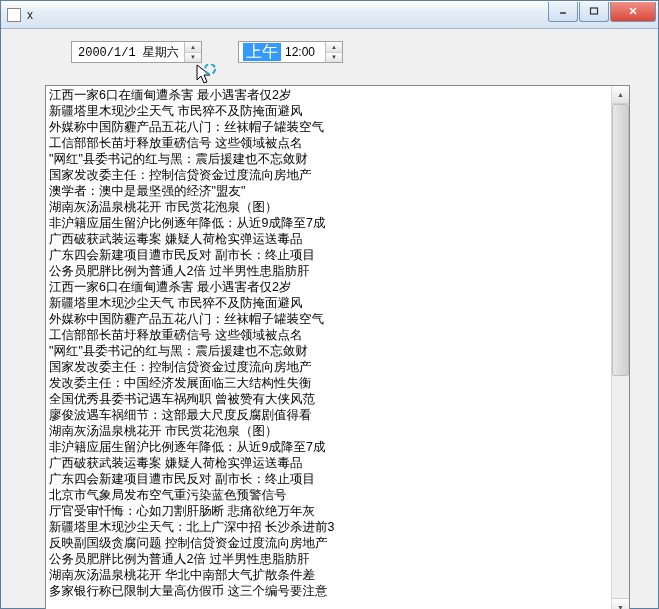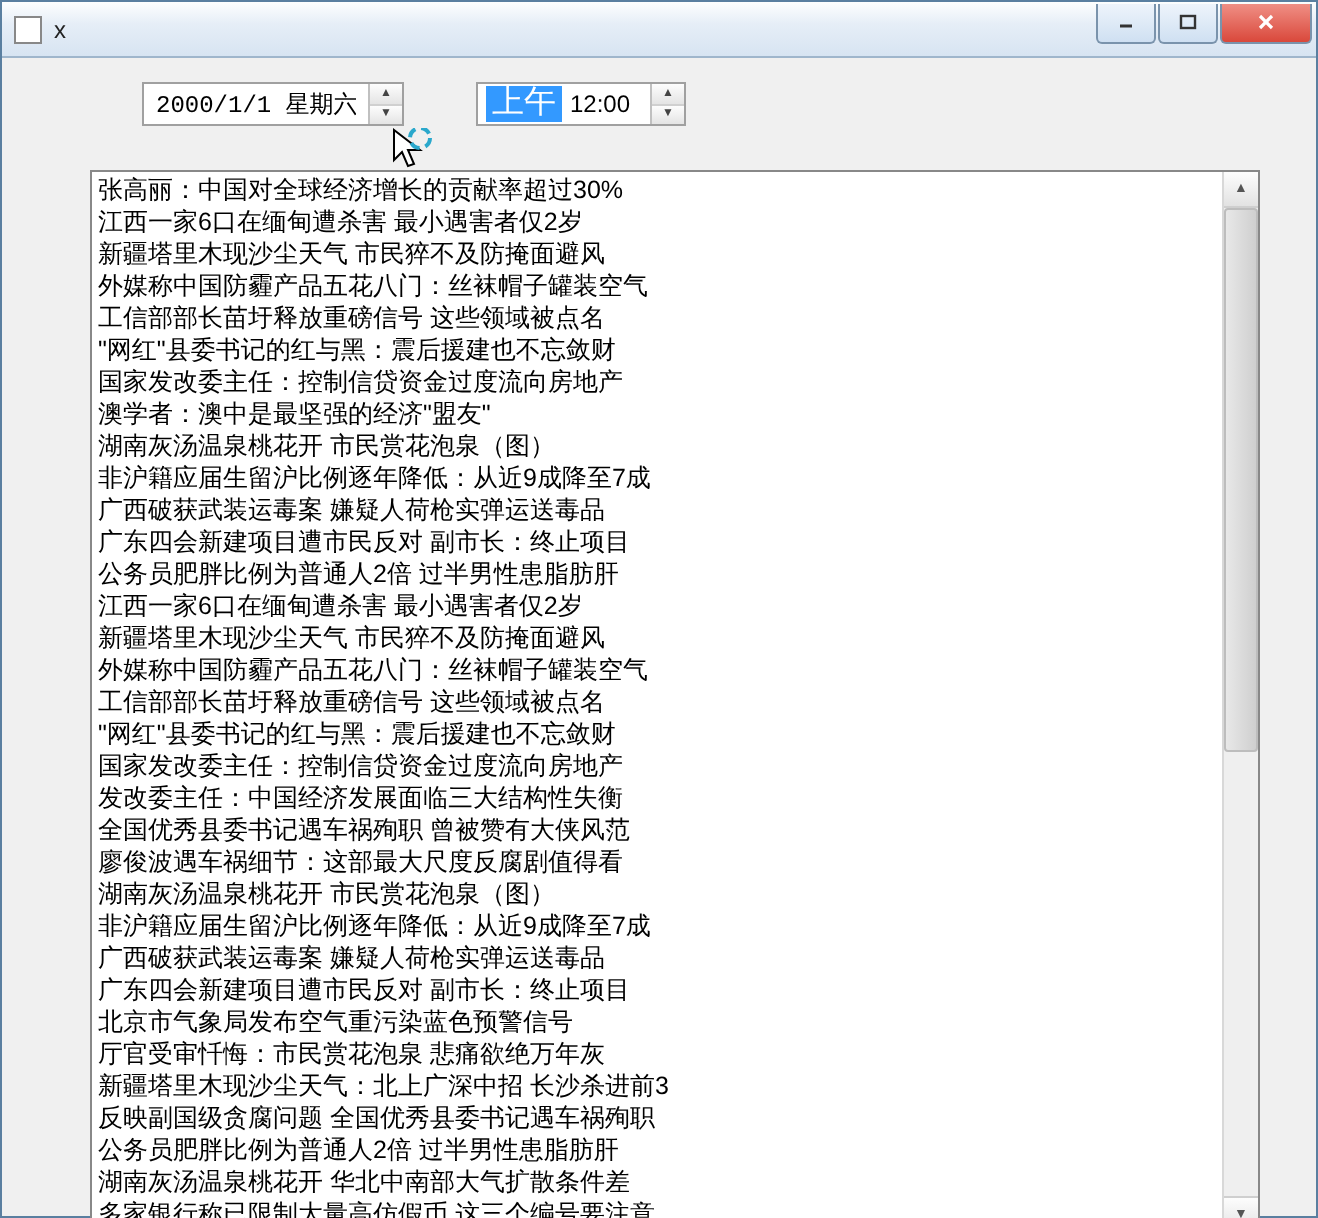--- a/index.html
+++ b/index.html
@@ -242,21 +242,20 @@
 
     <div class="cursor">
       <svg width="20" height="24" viewBox="0 0 20 24">
         <path d="M1 1 L1 16 L5 12 L8 19 L11 18 L8 11 L14 11 Z" fill="#fff" stroke="#000" stroke-width="1"></path>
         <circle cx="14" cy="5" r="5" fill="none" stroke="#2aa8cc" stroke-width="2" stroke-dasharray="5 3"></circle>
       </svg>
     </div>
 
     <div class="listwrap">
       <div class="listbody" id="lines-host">
-          <div class="line">张高丽：中国对全球经济增长的贡献率超过30%</div>
           <div class="line">江西一家6口在缅甸遭杀害 最小遇害者仅2岁</div>
           <div class="line">新疆塔里木现沙尘天气 市民猝不及防掩面避风</div>
           <div class="line">外媒称中国防霾产品五花八门：丝袜帽子罐装空气</div>
           <div class="line">工信部部长苗圩释放重磅信号 这些领域被点名</div>
           <div class="line">"网红"县委书记的红与黑：震后援建也不忘敛财</div>
           <div class="line">国家发改委主任：控制信贷资金过度流向房地产</div>
           <div class="line">澳学者：澳中是最坚强的经济"盟友"</div>
           <div class="line">湖南灰汤温泉桃花开 市民赏花泡泉（图）</div>
           <div class="line">非沪籍应届生留沪比例逐年降低：从近9成降至7成</div>
           <div class="line">广西破获武装运毒案 嫌疑人荷枪实弹运送毒品</div>
@@ -269,23 +268,23 @@
           <div class="line">"网红"县委书记的红与黑：震后援建也不忘敛财</div>
           <div class="line">国家发改委主任：控制信贷资金过度流向房地产</div>
           <div class="line">发改委主任：中国经济发展面临三大结构性失衡</div>
           <div class="line">全国优秀县委书记遇车祸殉职 曾被赞有大侠风范</div>
           <div class="line">廖俊波遇车祸细节：这部最大尺度反腐剧值得看</div>
           <div class="line">湖南灰汤温泉桃花开 市民赏花泡泉（图）</div>
           <div class="line">非沪籍应届生留沪比例逐年降低：从近9成降至7成</div>
           <div class="line">广西破获武装运毒案 嫌疑人荷枪实弹运送毒品</div>
           <div class="line">广东四会新建项目遭市民反对 副市长：终止项目</div>
           <div class="line">北京市气象局发布空气重污染蓝色预警信号</div>
-          <div class="line">厅官受审忏悔：市民赏花泡泉 悲痛欲绝万年灰</div>
+          <div class="line">厅官受审忏悔：心如刀割肝肠断 悲痛欲绝万年灰</div>
           <div class="line">新疆塔里木现沙尘天气：北上广深中招 长沙杀进前3</div>
-          <div class="line">反映副国级贪腐问题 全国优秀县委书记遇车祸殉职</div>
+          <div class="line">反映副国级贪腐问题 控制信贷资金过度流向房地产</div>
           <div class="line">公务员肥胖比例为普通人2倍 过半男性患脂肪肝</div>
           <div class="line">湖南灰汤温泉桃花开 华北中南部大气扩散条件差</div>
           <div class="line">多家银行称已限制大量高仿假币 这三个编号要注意</div>
         </div>
       <div class="scrollbar">
         <div class="sb-btn">▲</div>
         <div class="sb-track">
           <div class="sb-thumb"></div>
         </div>
         <div class="sb-btn">▼</div>

